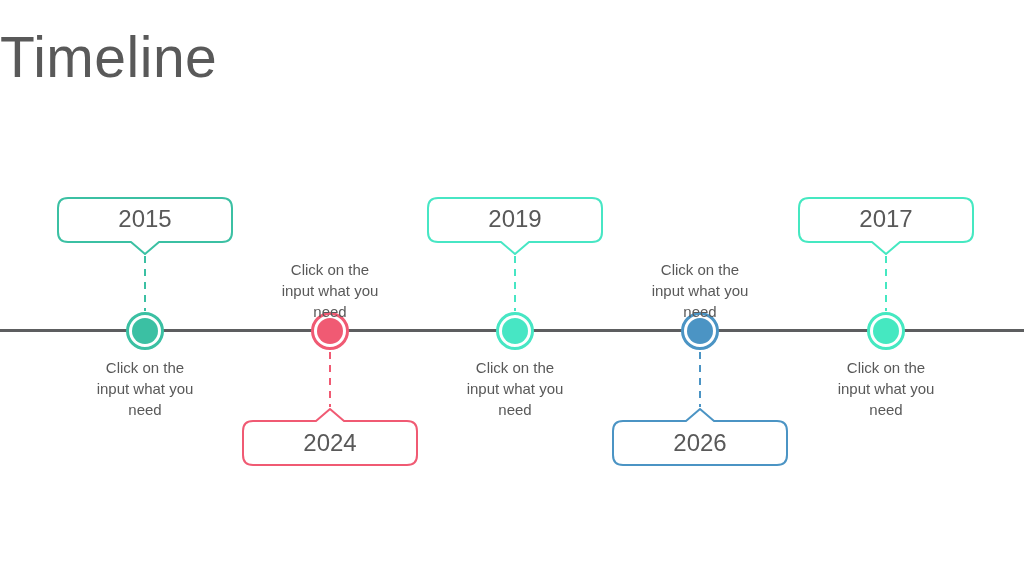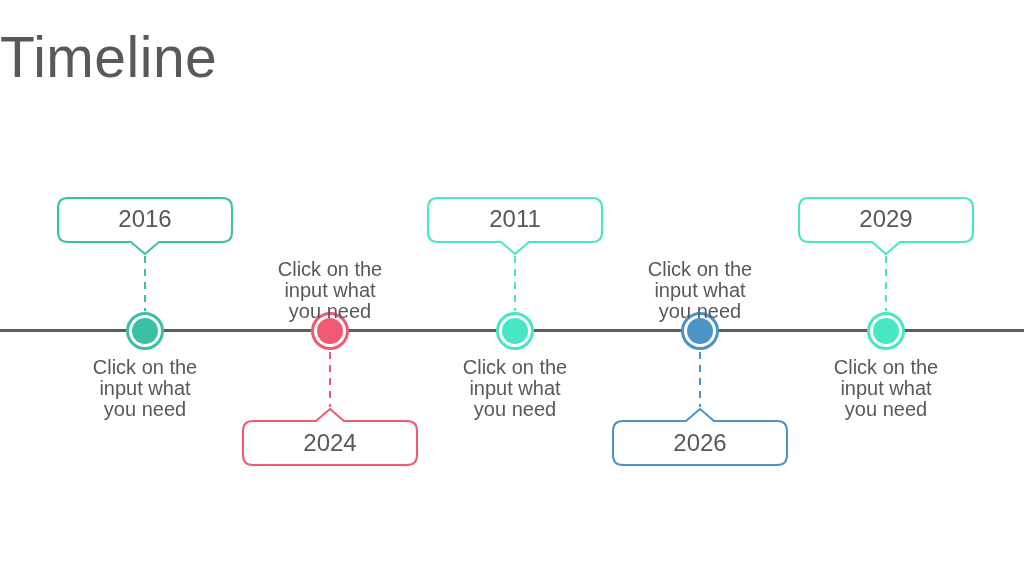--- a/index.html
+++ b/index.html
@@ -67,39 +67,39 @@
   }
   .marker-fill {
     width: 26px;
     height: 26px;
     border-radius: 50%;
   }
   .caption {
     position: absolute;
     width: 112px;
     text-align: center;
-    font-size: 20px;
+    font-size: 15px;
     line-height: 21px;
     color: #595959;
     cursor: pointer;
   }
 </style>
 </head>
 <body>
 
 <div class="slide">
   <h1 class="title" style="color: rgb(89, 89, 89);">Timeline</h1>
   <div class="timeline-line" style="background: rgb(93, 94, 96);"></div>
   <div id="nodes">
       <div class="node">
         <div class="bubble" style="left:57px;top:197px">
           <svg width="176" height="58" viewBox="0 0 176 58">
             <path d="M11 1 H165 Q175 1 175 11 V35 Q175 45 165 45 H102 L88 57 L74 45 H11 Q1 45 1 35 V11 Q1 1 11 1 Z" fill="#ffffff" stroke="#3bc0a3" stroke-width="2" stroke-linejoin="round"></path>
           </svg>
-          <div class="year" style="top:0px">2016</div>
+          <div class="year" style="top:0px">2015</div>
         </div>
         <div class="dash" style="left:144px;top:256px;background:repeating-linear-gradient(to bottom,#3bc0a3 0px,#3bc0a3 7px,transparent 7px,transparent 13px)"></div>
         <div class="marker" style="left:126px;border-color:#3bc0a3">
           <div class="marker-fill" style="background:#3bc0a3"></div>
         </div>
         <div class="caption" style="left:89px;top:357px">Click on the input what you need</div>
       </div>
       <div class="node">
         <div class="bubble" style="left:242px;top:408px">
           <svg width="176" height="58" viewBox="0 0 176 58">
@@ -111,21 +111,21 @@
         <div class="marker" style="left:311px;border-color:#f05a73">
           <div class="marker-fill" style="background:#f05a73"></div>
         </div>
         <div class="caption" style="left:274px;top:259px">Click on the input what you need</div>
       </div>
       <div class="node">
         <div class="bubble" style="left:427px;top:197px">
           <svg width="176" height="58" viewBox="0 0 176 58">
             <path d="M11 1 H165 Q175 1 175 11 V35 Q175 45 165 45 H102 L88 57 L74 45 H11 Q1 45 1 35 V11 Q1 1 11 1 Z" fill="#ffffff" stroke="#47e6c4" stroke-width="2" stroke-linejoin="round"></path>
           </svg>
-          <div class="year" style="top:0px">2011</div>
+          <div class="year" style="top:0px">2019</div>
         </div>
         <div class="dash" style="left:514px;top:256px;background:repeating-linear-gradient(to bottom,#47e6c4 0px,#47e6c4 7px,transparent 7px,transparent 13px)"></div>
         <div class="marker" style="left:496px;border-color:#47e6c4">
           <div class="marker-fill" style="background:#47e6c4"></div>
         </div>
         <div class="caption" style="left:459px;top:357px">Click on the input what you need</div>
       </div>
       <div class="node">
         <div class="bubble" style="left:612px;top:408px">
           <svg width="176" height="58" viewBox="0 0 176 58">
@@ -137,21 +137,21 @@
         <div class="marker" style="left:681px;border-color:#4b94c4">
           <div class="marker-fill" style="background:#4b94c4"></div>
         </div>
         <div class="caption" style="left:644px;top:259px">Click on the input what you need</div>
       </div>
       <div class="node">
         <div class="bubble" style="left:798px;top:197px">
           <svg width="176" height="58" viewBox="0 0 176 58">
             <path d="M11 1 H165 Q175 1 175 11 V35 Q175 45 165 45 H102 L88 57 L74 45 H11 Q1 45 1 35 V11 Q1 1 11 1 Z" fill="#ffffff" stroke="#45e8c1" stroke-width="2" stroke-linejoin="round"></path>
           </svg>
-          <div class="year" style="top:0px">2029</div>
+          <div class="year" style="top:0px">2017</div>
         </div>
         <div class="dash" style="left:885px;top:256px;background:repeating-linear-gradient(to bottom,#45e8c1 0px,#45e8c1 7px,transparent 7px,transparent 13px)"></div>
         <div class="marker" style="left:867px;border-color:#45e8c1">
           <div class="marker-fill" style="background:#45e8c1"></div>
         </div>
         <div class="caption" style="left:830px;top:357px">Click on the input what you need</div>
       </div>
     </div>
 </div>
 

